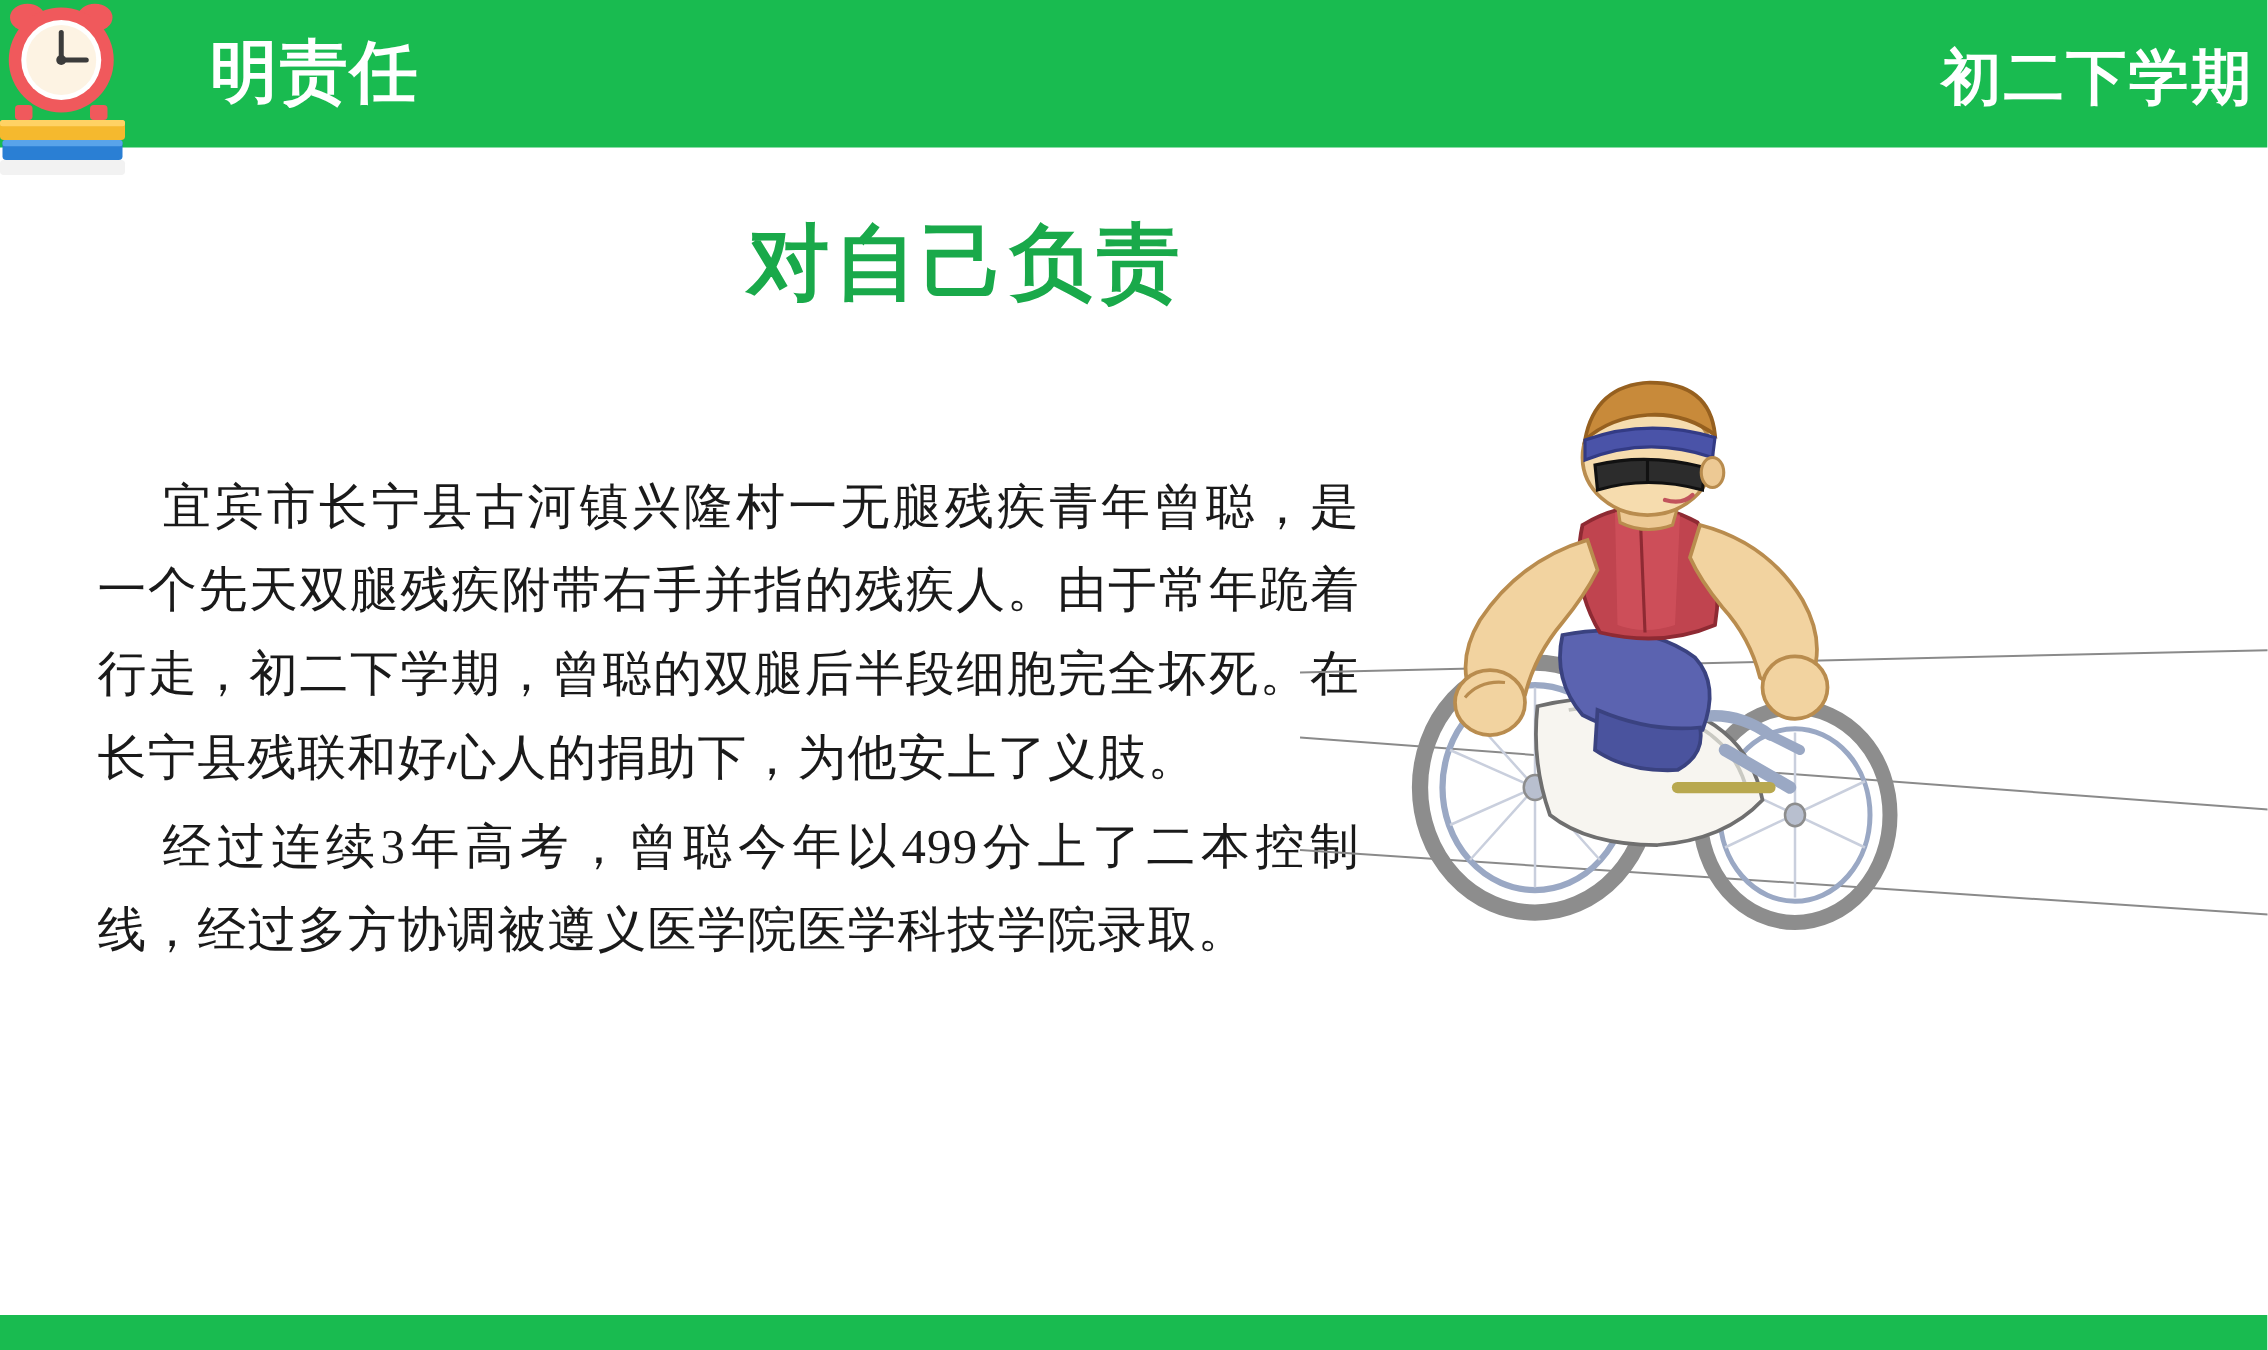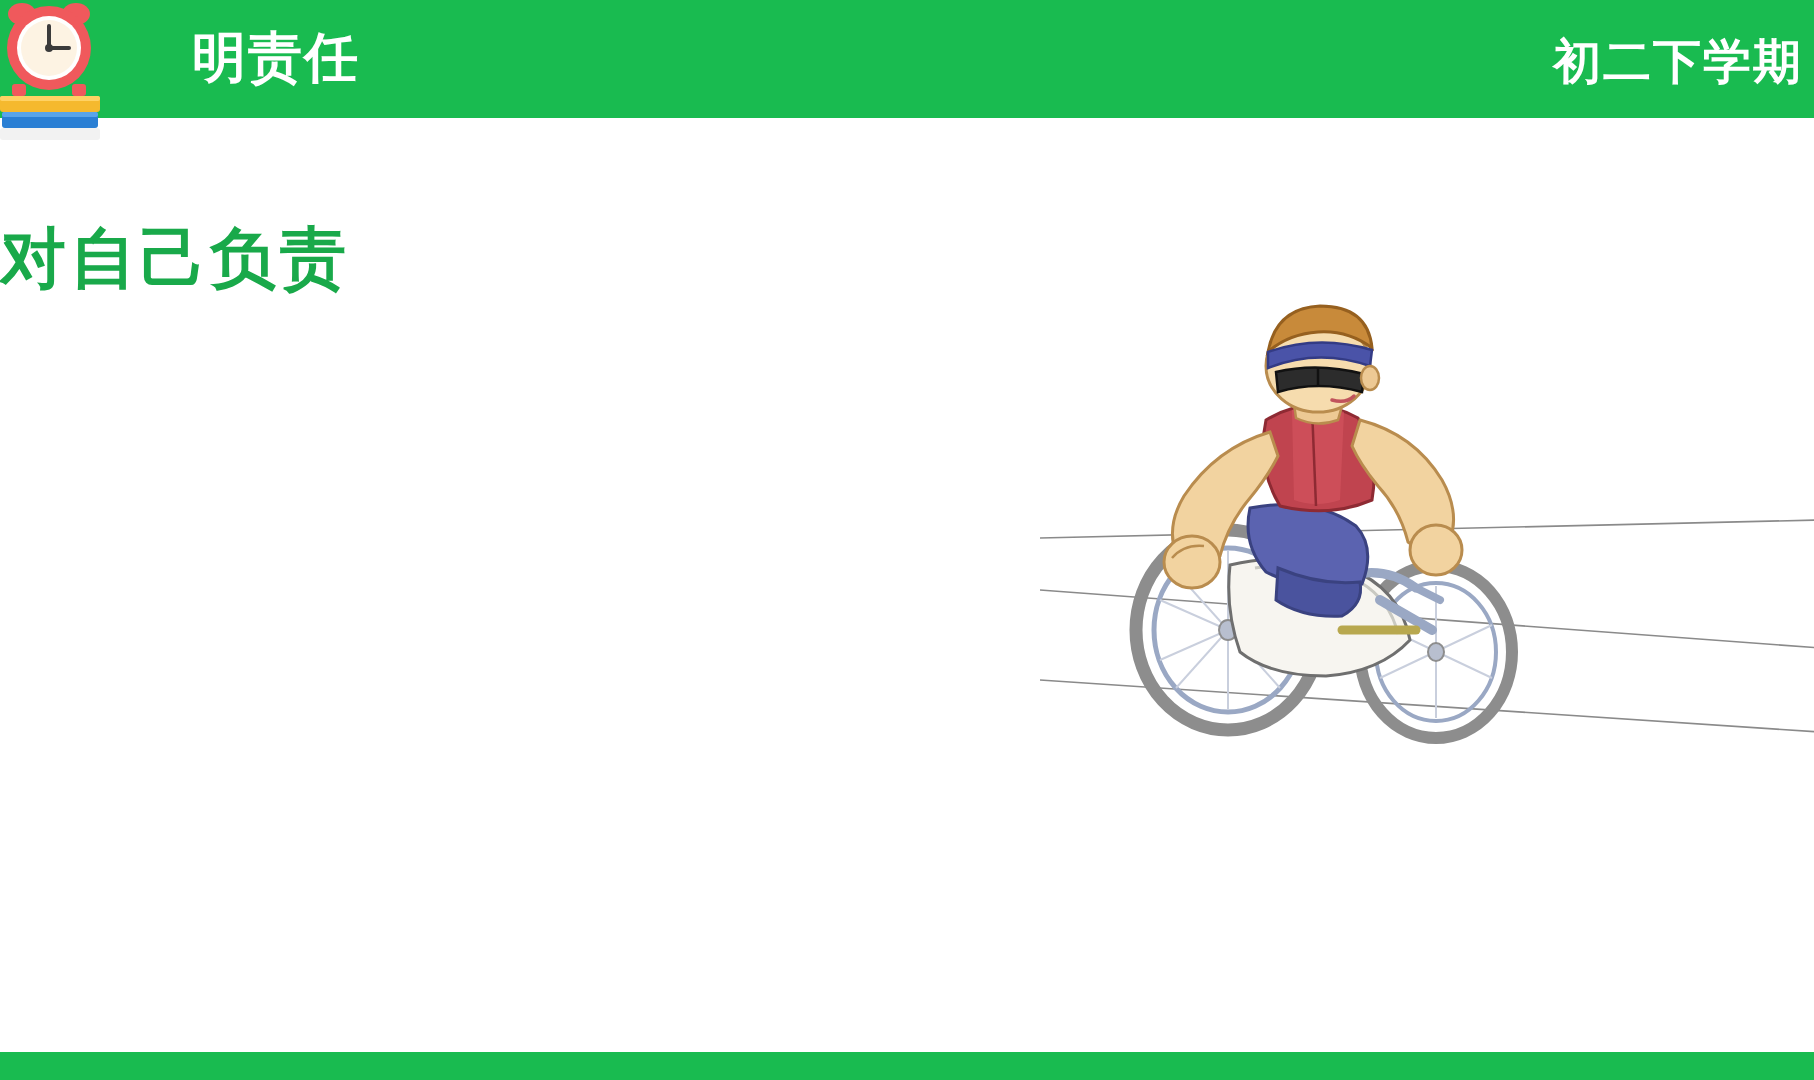--- a/index.html
+++ b/index.html
@@ -33,21 +33,20 @@
   .header-left-title {
     position: absolute;
     left: 168px;
     top: 22px;
     font-size: 54px;
     font-weight: bold;
     color: #ffffff;
     letter-spacing: 2px;
     font-family: "Liberation Serif", serif;
     white-space: nowrap;
-    margin-left: 24px;
   }
   .header-right-title {
     position: absolute;
     left: 1553px;
     top: 30px;
     font-size: 48px;
     font-weight: bold;
     color: #ffffff;
     letter-spacing: 2px;
     font-family: "Liberation Serif", serif;
@@ -62,26 +61,26 @@
     width: 112px;
     height: 140px;
   }
 
   
   .slide-title {
     position: absolute;
     left: 0;
     top: 166px;
     width: 1545px;
+    text-align: center;
     font-size: 66px;
     font-weight: bold;
     color: #19a94a;
     letter-spacing: 4px;
     font-family: "Liberation Serif", serif;
-    margin-top: 48px;
   }
 
   
   .body-text {
     position: absolute;
     left: 78px;
     top: 372px;
     width: 1010px;
   }
   .para {
@@ -156,20 +155,24 @@
         <rect x="0" y="128" width="100" height="12" rx="3" fill="#f2f2f2"></rect>
       </g>
     </svg>
   </div>
 
   <div class="header-left-title">明责任</div>
   <div class="header-right-title">初二下学期</div>
 
   <div class="slide-title">对自己负责</div>
 
+  <div class="body-text">
+    <p class="para">宜宾市长宁县古河镇兴隆村一无腿残疾青年曾聪，是一个先天双腿残疾附带右手并指的残疾人。由于常年跪着行走，初二下学期，曾聪的双腿后半段细胞完全坏死。在长宁县残联和好心人的捐助下，为他安上了义肢。</p>
+    <p class="para">经过连续3年高考，曾聪今年以499分上了二本控制线，经过多方协调被遵义医学院医学科技学院录取。</p>
+  </div>
 
   <div class="illo-lines">
     <svg width="780" height="300" viewBox="0 0 780 300" xmlns="http://www.w3.org/2000/svg">
       <line x1="0" y1="58" x2="780" y2="40" stroke="#8a8a8a" stroke-width="1.6"></line>
       <line x1="0" y1="110" x2="780" y2="168" stroke="#8a8a8a" stroke-width="1.6"></line>
       <line x1="0" y1="200" x2="780" y2="252" stroke="#8a8a8a" stroke-width="1.6"></line>
     </svg>
   </div>
 
   <div class="illustration">

